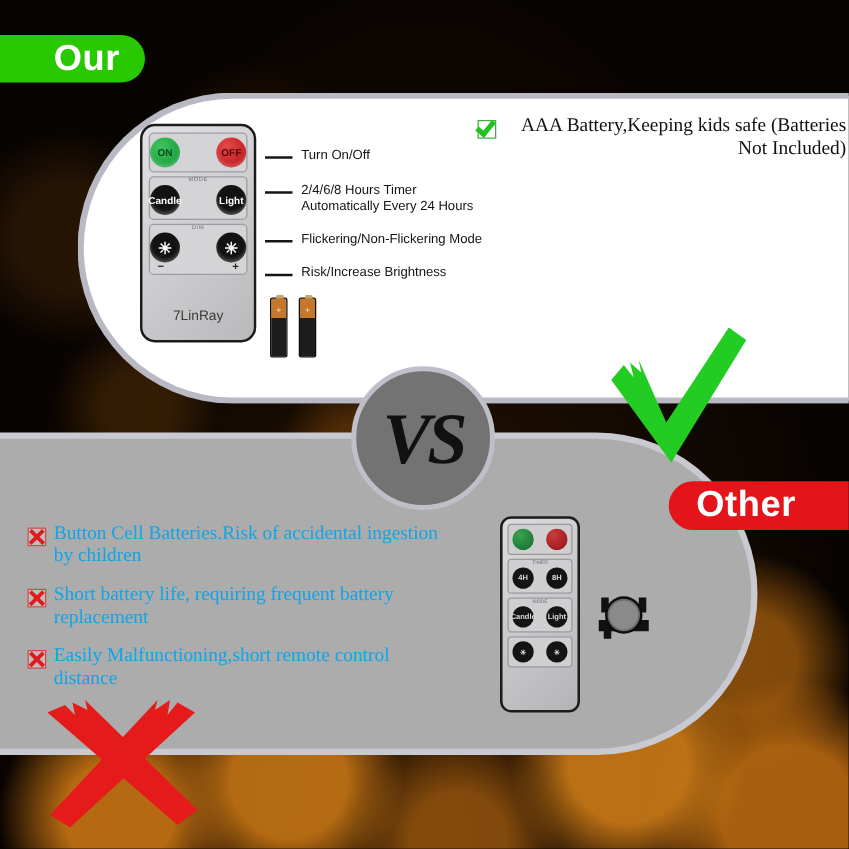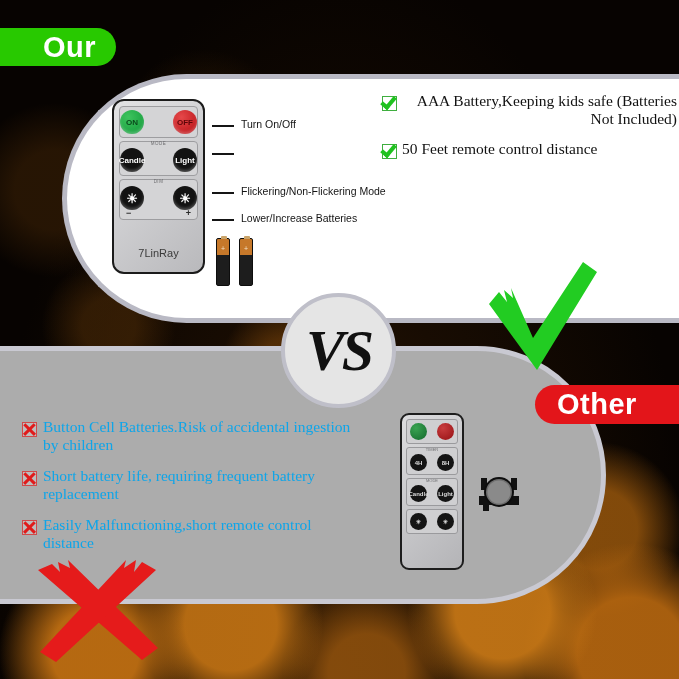--- a/index.html
+++ b/index.html
@@ -37,21 +37,21 @@
       font-weight:bold;color:#fff;letter-spacing:.5px;}
   .badge-our{left:-46px;top:28px;width:162px;height:38px;background:#28c900;
       border-radius:19px;justify-content:flex-end;padding-right:20px;font-size:29px;
       box-sizing:border-box;}
   .badge-other{right:-26px;top:385px;width:170px;height:39px;background:#e3151a;
       border-radius:20px;justify-content:flex-start;padding-left:22px;font-size:29px;
       box-sizing:border-box;}
 
   
   .vs{position:absolute;left:281px;top:293px;width:115px;height:115px;border-radius:50%;
-      background:#e5e5e5;border:4px solid #bfbfc9;box-sizing:border-box;
+      background:#737373;border:4px solid #bfbfc9;box-sizing:border-box;
       display:flex;align-items:center;justify-content:center;z-index:7;}
   .vs span{font-family:"Liberation Serif",serif;font-style:italic;font-weight:bold;
       font-size:58px;color:#111;line-height:1;letter-spacing:-3px;}
 
   
   .remote{position:absolute;left:112px;top:99px;width:93px;height:175px;
       background:linear-gradient(135deg,#e2e2e4,#b9b9bc);
       border:2.5px solid #1b1b1b;border-radius:12px;box-sizing:border-box;
       padding:5px 5px 0 5px;}
   .rgroup{background:#d4d4d6;border:1px solid #9d9da0;border-radius:4px;
@@ -164,39 +164,36 @@
   <div class="batt" style="left:216px;top:238px;"></div>
   <div class="batt" style="left:239px;top:238px;"></div>
 
   <div class="callouts">
     <div class="co" style="top:10px;">
       <div class="line"></div>
       <div class="txt">Turn On/Off</div>
     </div>
     <div class="co" style="top:38px;">
       <div class="line"></div>
+      <div class="txt">2/4/6/8 Hours Timer<br>Automatically Every 24 Hours</div>
     </div>
     <div class="co" style="top:77px;">
       <div class="line"></div>
       <div class="txt">Flickering/Non-Flickering Mode</div>
     </div>
     <div class="co" style="top:104px;">
       <div class="line"></div>
-      <div class="txt">Lower/Increase Batteries</div>
+      <div class="txt">Risk/Increase Brightness</div>
     </div>
   </div>
 
   <div class="feats">
     <div class="feat">
       <div class="cbox"></div>
       <div class="t">AAA Battery,Keeping kids safe (Batteries Not Included)</div>
-    </div>
-    <div class="feat">
-      <div class="cbox"></div>
-      <div class="t">50 Feet remote control distance</div>
     </div>
   </div>
 
   <div class="panel-other"></div>
 
   <div class="cons">
     <div class="con">
       <div class="xbox"></div>
       <div class="t">Button Cell Batteries.Risk of accidental ingestion by children</div>
     </div>

